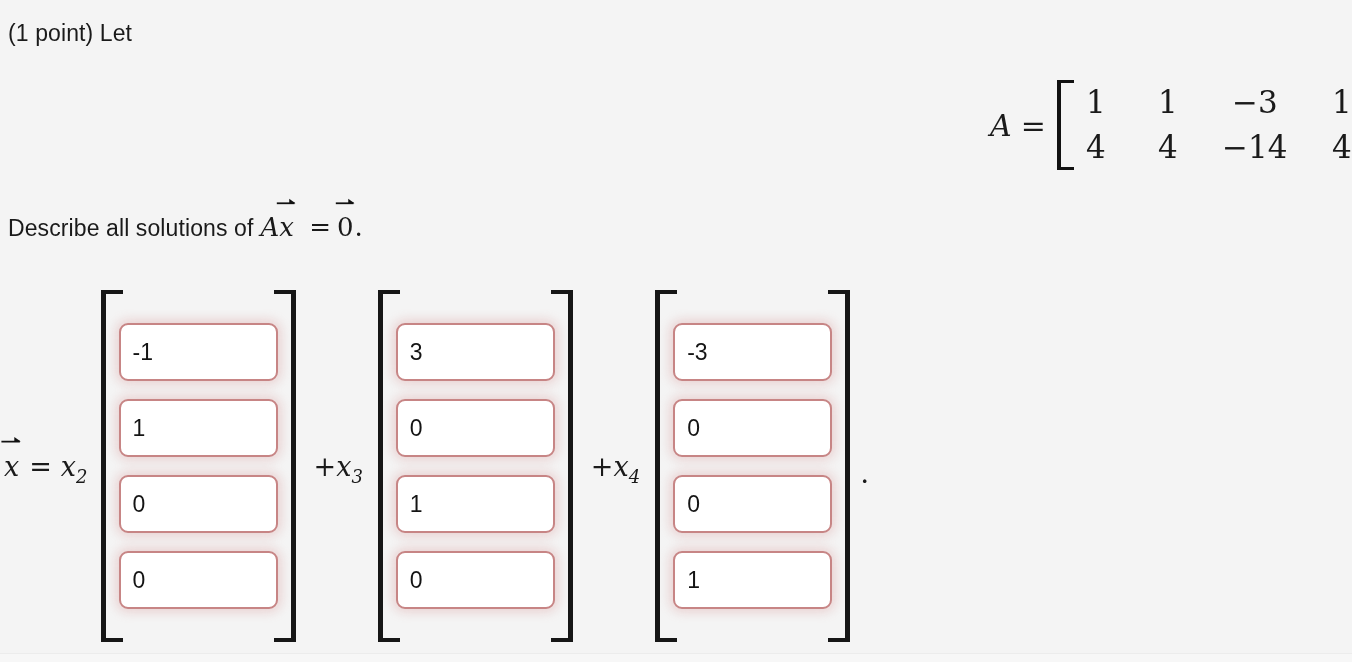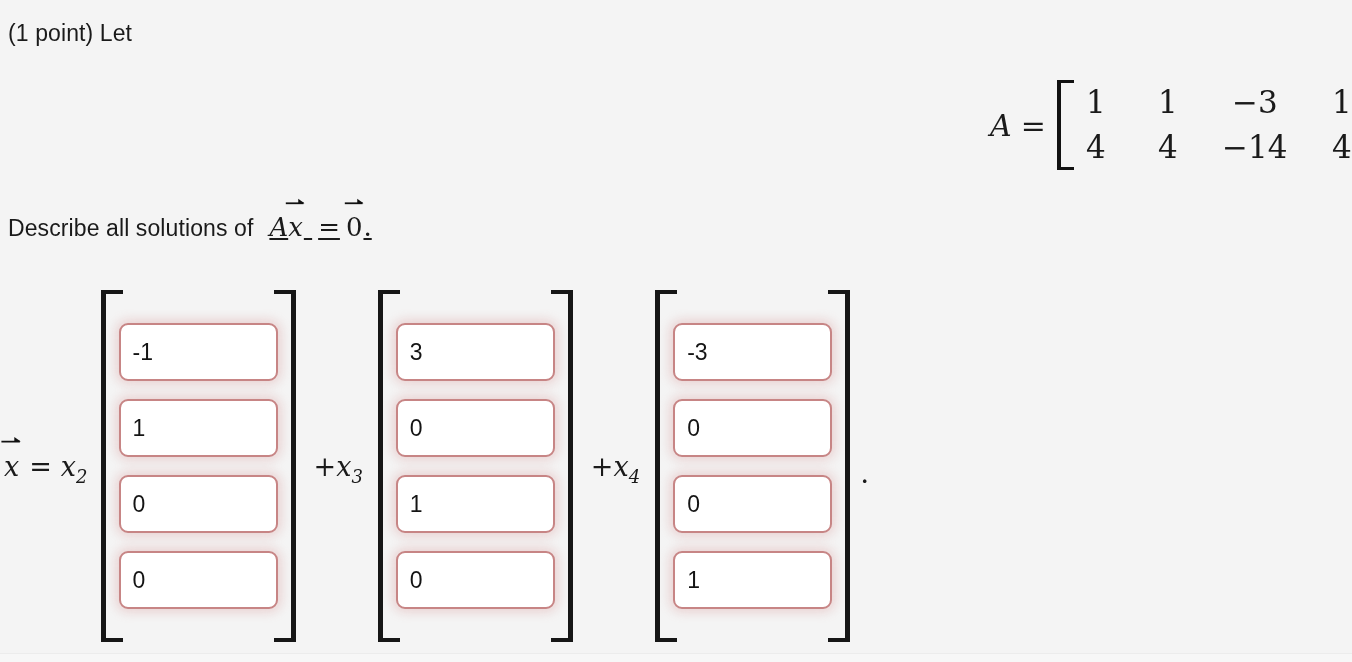--- a/index.html
+++ b/index.html
@@ -109,22 +109,21 @@
     font-size: 23px;
     white-space: nowrap;
     display: flex;
     align-items: baseline;
     text-align: right;
   }
   .describe-line .txt { letter-spacing: .1px; }
   .describe-line .expr {
     font-family: "DejaVu Serif", "Liberation Serif", serif;
     font-size: 26px;
-    margin-left: 16px;
-    text-decoration: underline;
+    margin-left: 7px;
   }
 
   
   .vec {
     position: relative;
     display: inline-block;
     font-style: italic;
     padding-right: 1px;
   }
   .vec > .arrow {

